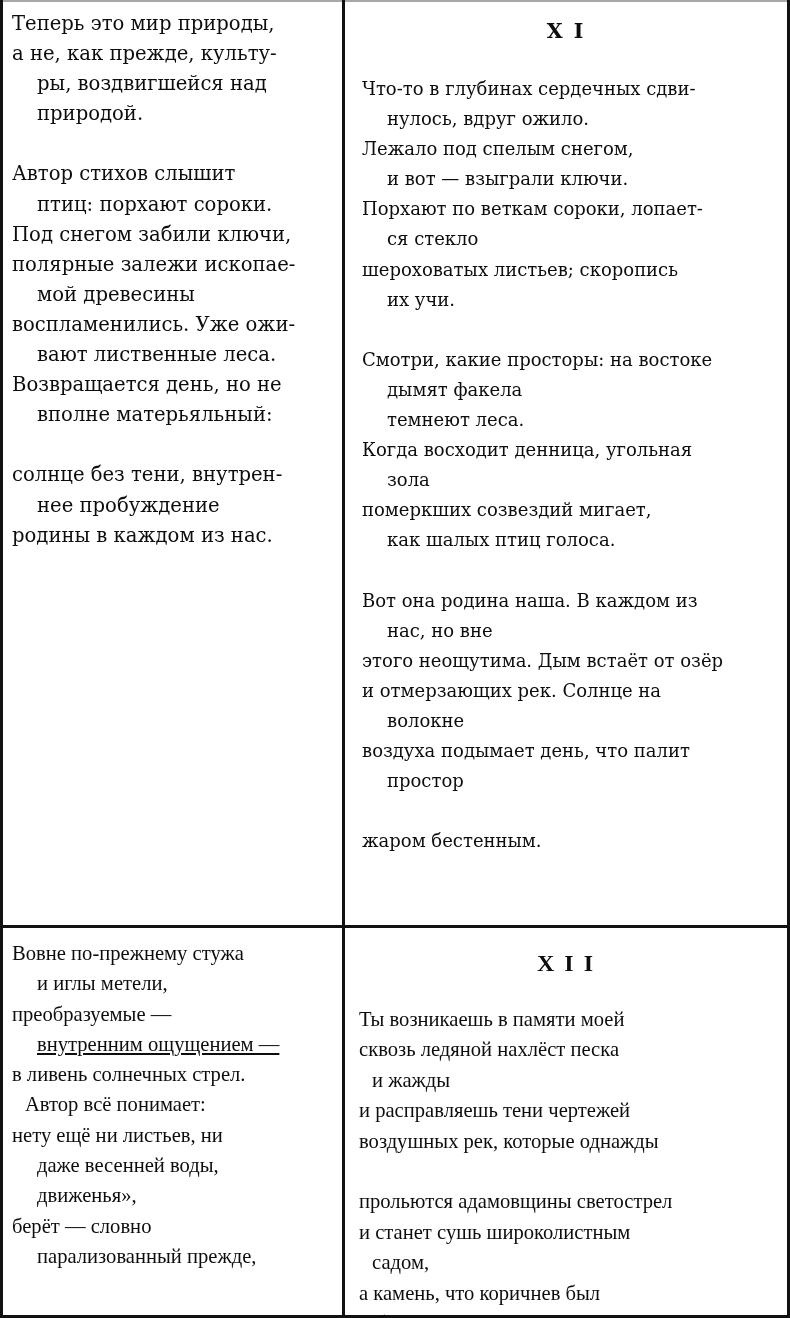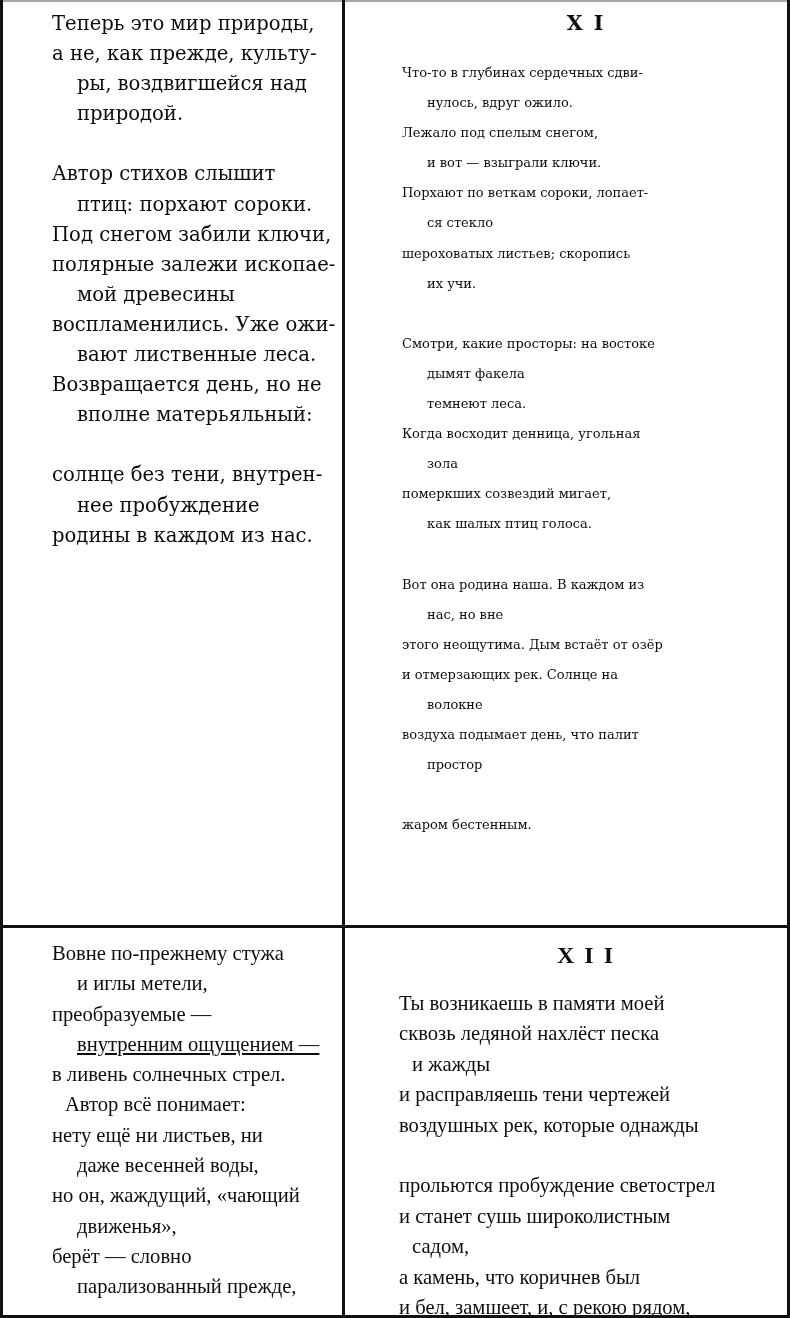--- a/index.html
+++ b/index.html
@@ -71,21 +71,20 @@
     width: 3px;
     height: 391px;
     background: #111111;
   }
 
   
   .cell {
     position: absolute;
     box-sizing: border-box;
     overflow: hidden;
-    padding-left: 40px;
   }
   .cell-tl { left: 3px;   top: 0;     width: 339px; height: 925px; }
   .cell-tr { left: 345px; top: 0;     width: 442px; height: 925px; }
   .cell-bl { left: 3px;   top: 928px; width: 339px; height: 503px; border-radius: 23px; }
   .cell-br { left: 345px; top: 928px; width: 442px; height: 390px; }
 
   
   .face-slab {
     font-family: "DejaVu Serif", "Liberation Serif", serif;
   }
@@ -108,21 +107,21 @@
   }
   .cell-bl .poem {
     padding: 10px 6px 0 9px;
     font-size: 20.6px;
     line-height: 30.3px;
   }
 
   
   .cell-tr .poem {
     padding: 0 8px 0 17px;
-    font-size: 13px;
+    font-size: 18px;
     line-height: 30.1px;
   }
   .cell-br .poem {
     padding: 0 8px 0 14px;
     font-size: 20.6px;
     line-height: 30.4px;
   }
 
   .line {
     white-space: pre;
@@ -138,21 +137,21 @@
   
   .line.gap {
     visibility: hidden;
   }
   .line.squeeze-wrap {
     white-space: pre;
     text-decoration: underline;
   }
 
   .section-number {
-    margin: 0;
+    margin: 8px;
     text-align: center;
     font-weight: 700;
     letter-spacing: 2px;
     white-space: pre;
   }
   .cell-tr .section-number {
     font-size: 20.5px;
     line-height: 30px;
     padding: 8px 0 20px 0;
   }
@@ -232,37 +231,36 @@
   <div class="cell cell-bl face-book">
     <div class="poem">
         <div class="line">Вовне по-прежнему стужа</div>
         <div class="line ind">и иглы метели,</div>
         <div class="line">преобразуемые —</div>
         <div class="line ind squeeze-wrap"><span class="squeeze">внутренним ощущением —</span></div>
         <div class="line">в ливень солнечных стрел.</div>
         <div class="line ind2">Автор всё понимает:</div>
         <div class="line">нету ещё ни листьев, ни</div>
         <div class="line ind">даже весенней воды,</div>
-        <div class="line">но он, жаждущий, «чающий</div>
         <div class="line ind">движенья»,</div>
         <div class="line">берёт — словно</div>
         <div class="line ind">парализованный прежде,</div>
       </div>
   </div>
 
   <div class="cell cell-br face-book">
     <div class="section-number">X I I</div>
     <div class="poem">
         <div class="line">Ты возникаешь в памяти моей</div>
         <div class="line">сквозь ледяной нахлёст песка</div>
         <div class="line ind2">и жажды</div>
         <div class="line">и расправляешь тени чертежей</div>
         <div class="line">воздушных рек, которые однажды</div>
         <div class="line gap">&nbsp;</div>
-        <div class="line">прольются пробуждение светострел</div>
+        <div class="line">прольются адамовщины светострел</div>
         <div class="line">и станет сушь широколистным</div>
         <div class="line ind2">садом,</div>
         <div class="line">а камень, что коричнев был</div>
         <div class="line">и бел, замшеет, и, с рекою рядом,</div>
       </div>
   </div>
 
 </div>
 
 </body></html>

